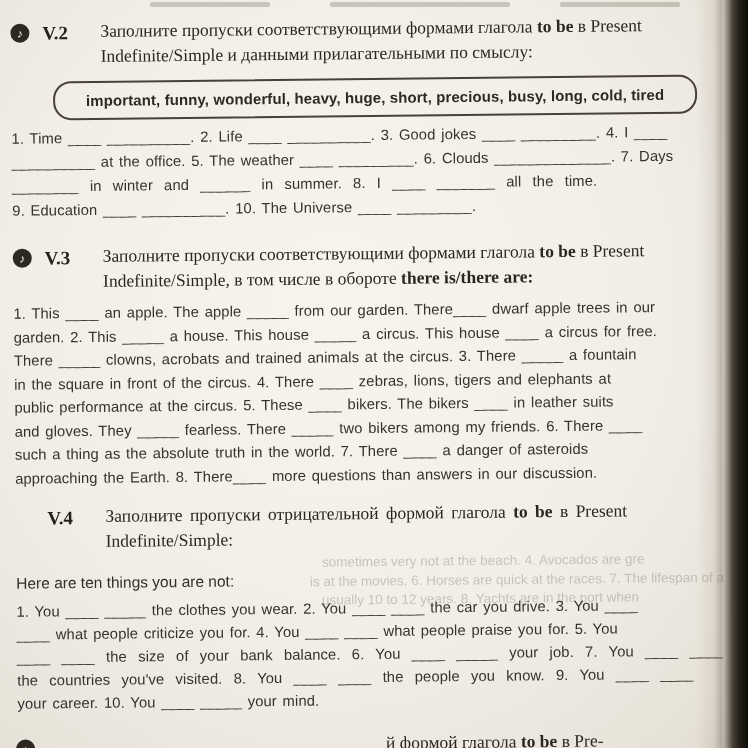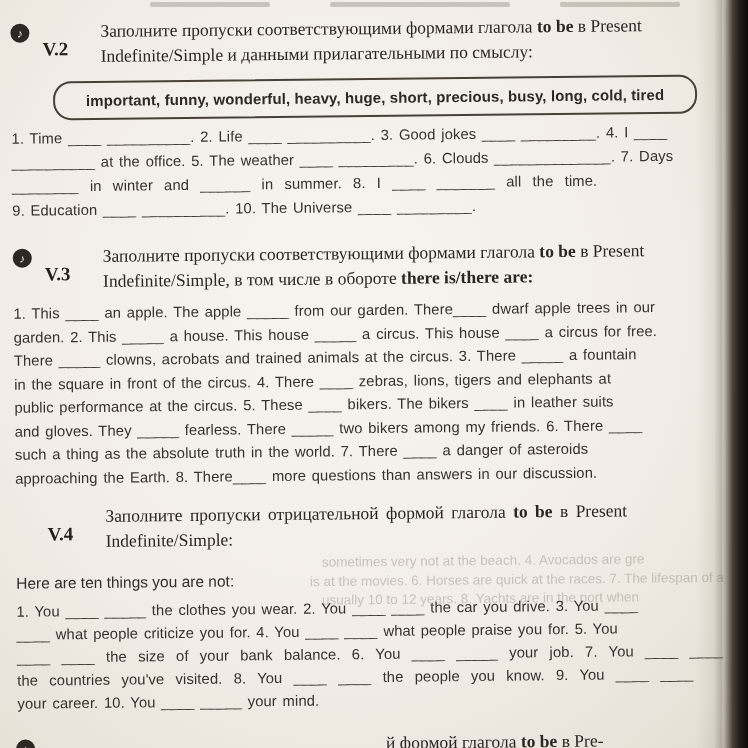--- a/index.html
+++ b/index.html
@@ -16,21 +16,21 @@
   .ts3{left:560px;width:120px;}
   
   .ex{margin-top:8px;}
   .ex-head{display:flex;align-items:flex-start;}
   .icon-col{width:32px;flex:0 0 32px;padding-top:4px;}
   .audio{
     display:flex;align-items:center;justify-content:center;
     width:19px;height:19px;border-radius:50%;background:#2d2822;color:#f5f2ea;
     font-size:12px;line-height:1;
   }
-  .num{flex:0 0 58px;font:700 19px/25px "Liberation Serif",serif;color:#262219;padding-top:1px;margin-top:16px;}
+  .num{flex:0 0 58px;font:700 19px/25px "Liberation Serif",serif;color:#262219;padding-top:1px;}
   .instr{width:608px;font:400 17.5px/25px "Liberation Serif",serif;color:#2b2620;}
   .instr .b,.b{font-weight:700;}
   .wide-words{word-spacing:3px;}
   
   .wordbox{
     margin:12px 14px 6px 42px;border:2.5px solid #474138;border-radius:18px;
     padding:8px 8px;text-align:center;white-space:nowrap;
     font:700 15px/19px "Liberation Sans",sans-serif;color:#2e2a23;letter-spacing:.1px;
   }
   

